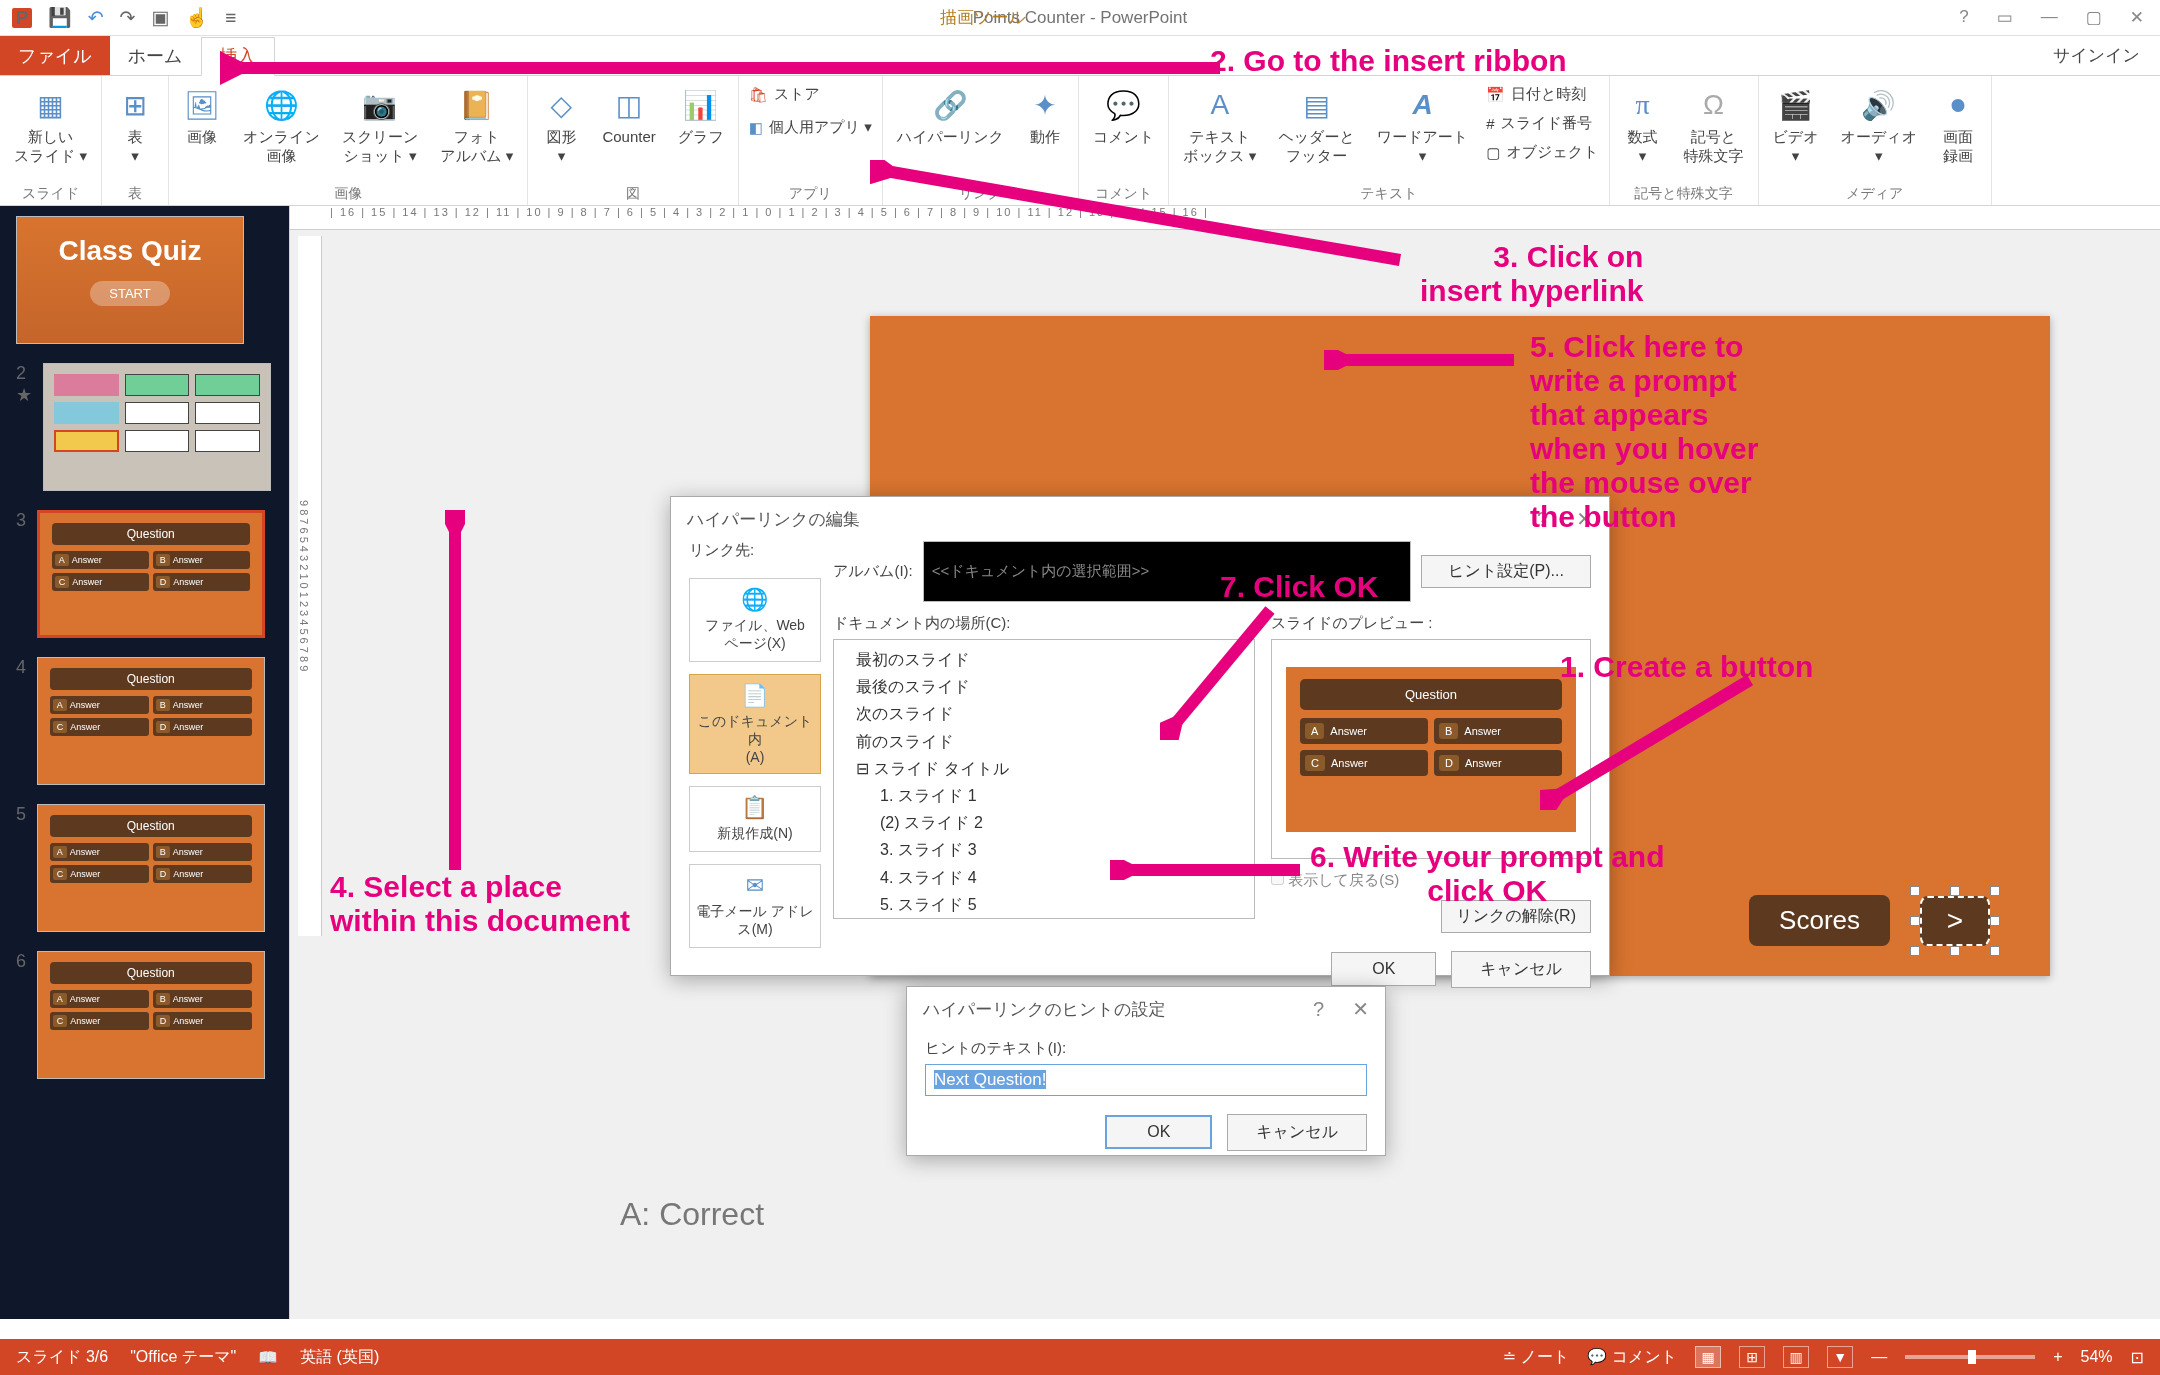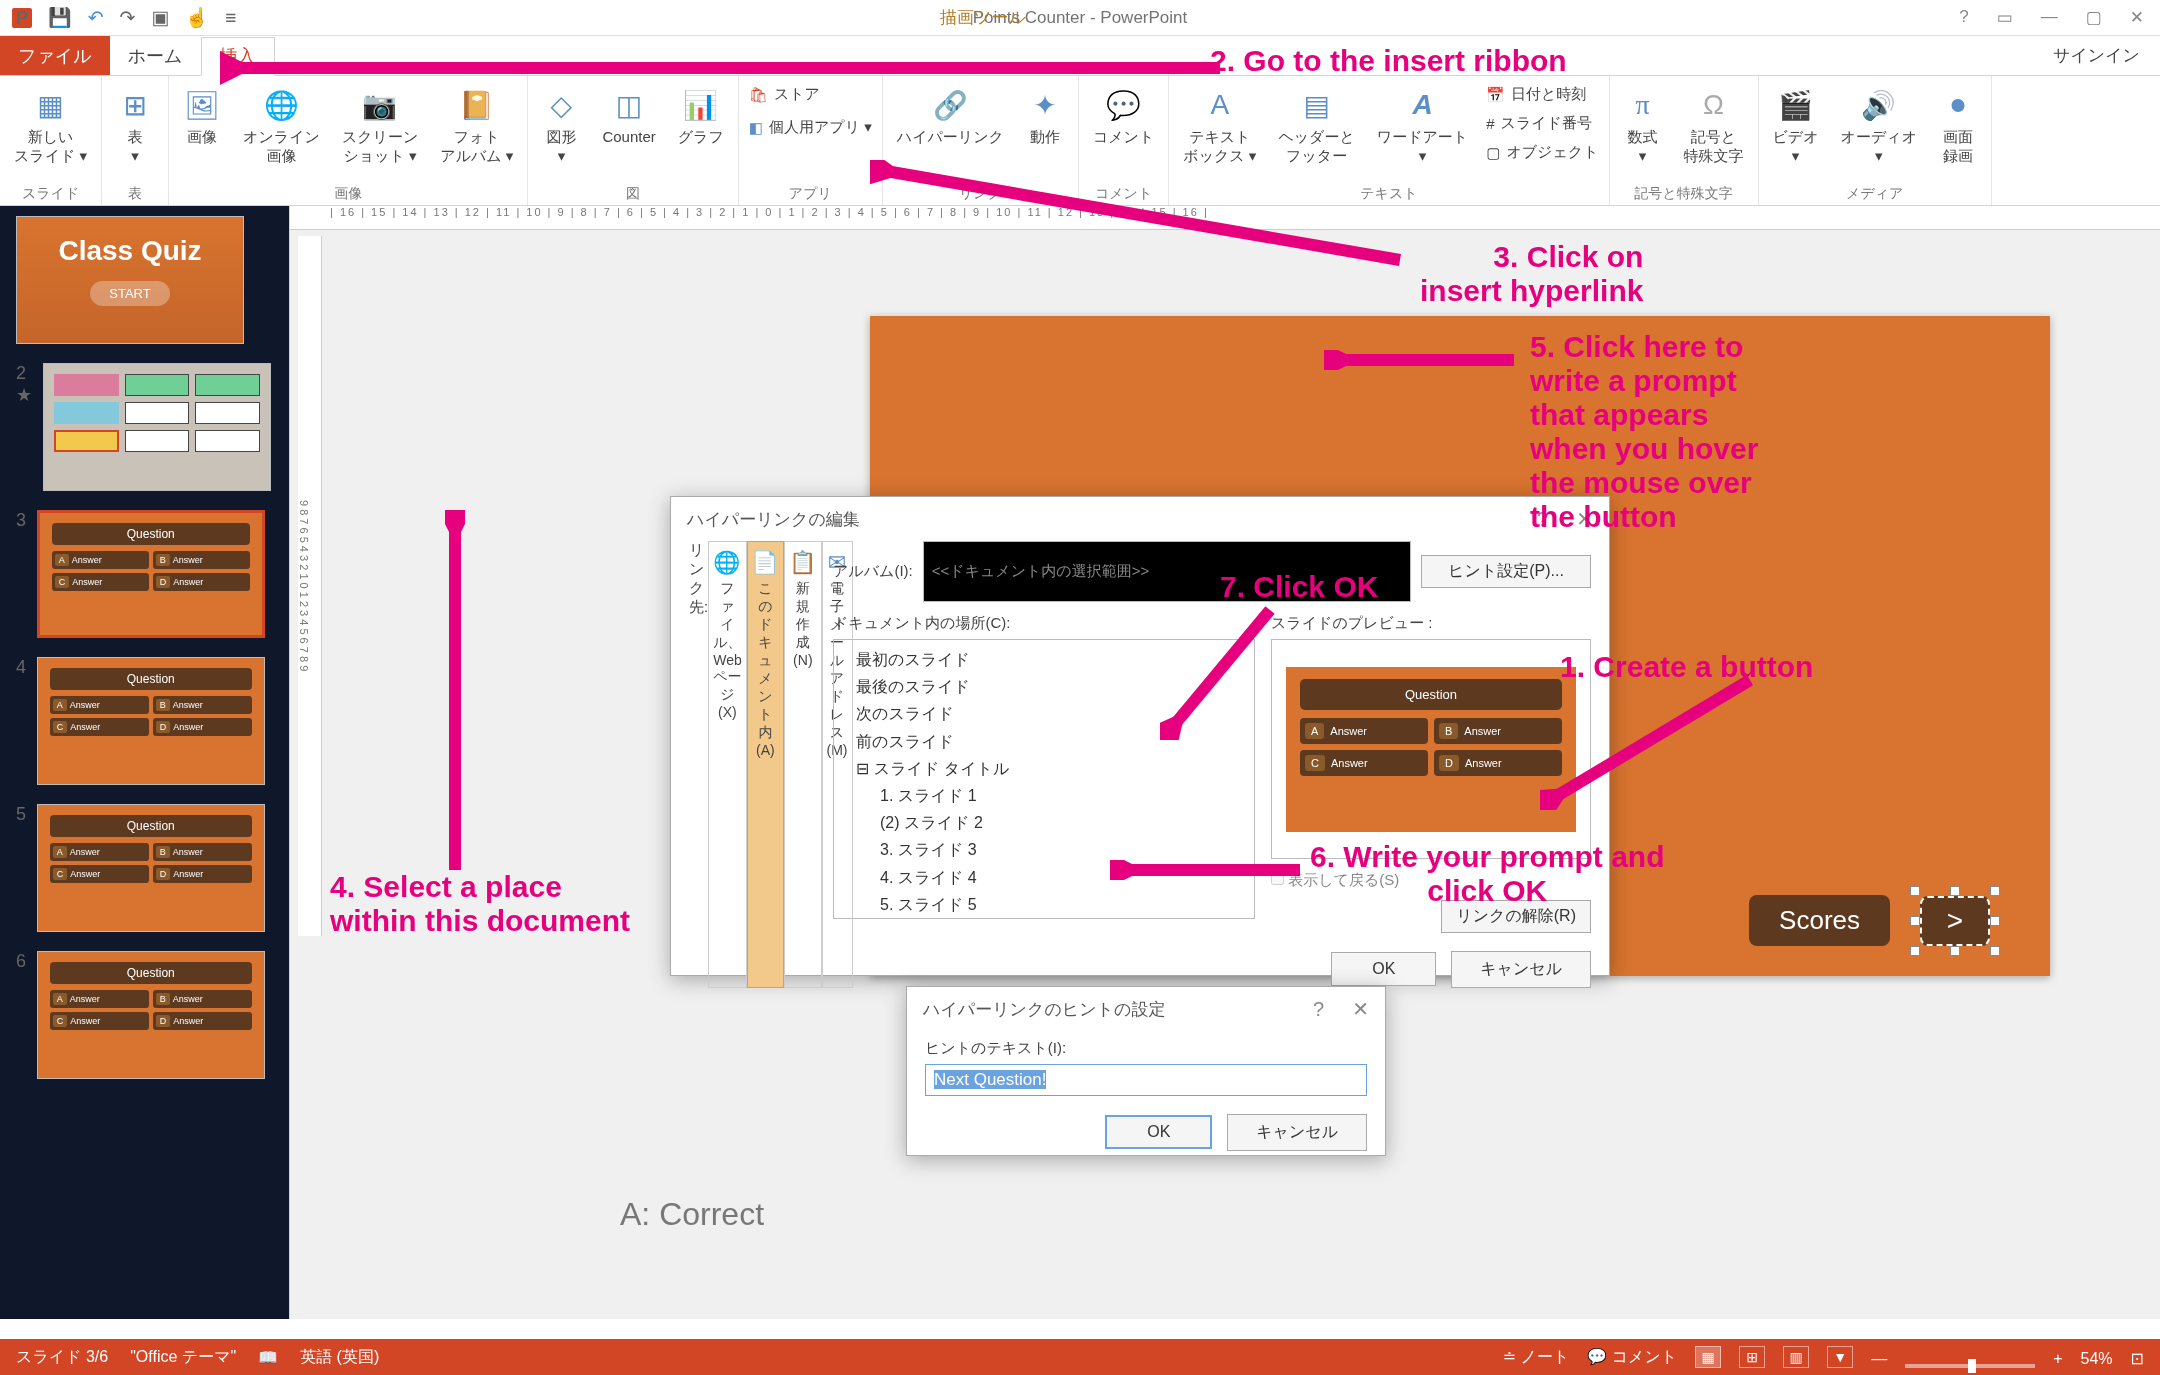--- a/index.html
+++ b/index.html
@@ -40,21 +40,21 @@
 .slide{position:absolute;left:580px;top:110px;width:1180px;height:660px;background:#d8742f;box-shadow:0 2px 8px rgba(0,0,0,0.3)}
 .scores-btn{position:absolute;right:160px;bottom:30px;background:#5d3a1f;color:#fff;padding:10px 30px;border-radius:8px;font-size:26px}
 .next-btn{position:absolute;right:60px;bottom:30px;width:70px;height:50px;background:#5d3a1f;color:#fff;border-radius:8px;display:flex;align-items:center;justify-content:center;font-size:28px;border:2px dashed #fff}
 .handles{position:absolute;right:50px;bottom:20px;width:90px;height:70px}
 .handle{position:absolute;width:10px;height:10px;background:#fff;border:1px solid #888}
 .dialog{position:absolute;background:#fff;border:1px solid #aaa;box-shadow:0 4px 20px rgba(0,0,0,0.3)}
 .dlg-hyper{left:380px;top:290px;width:940px;height:480px}
 .dlg-title{padding:10px 16px;font-size:17px;color:#555;display:flex;align-items:center}
 .dlg-close{margin-left:auto;font-size:20px;color:#888}
 .dlg-body{padding:0 18px 18px 18px;display:flex;gap:12px}
-.link-targets{width:132px;display:flex;flex-direction:row;gap:0}
+.link-targets{width:132px;display:flex;flex-direction:column;gap:12px}
 .lt-label{font-size:15px;color:#444;margin-bottom:6px}
 .lt-item{border:1px solid #ccc;padding:8px 4px;text-align:center;font-size:14px;color:#444;display:flex;flex-direction:column;align-items:center;gap:4px}
 .lt-item.sel{background:#f3c98b;border-color:#d8a24a}
 .lt-item .ico{font-size:22px;color:#5b8fc7}
 .mid-col{flex:1}
 .field-row{display:flex;align-items:center;gap:10px;margin-bottom:12px}
 .field-label{font-size:15px;color:#444;white-space:nowrap}
 .field-input{flex:1;border:1px solid #bbb;padding:20px 8px;font-size:15px;color:#888;background:#000000}
 .tree-box{border:1px solid #bbb;height:280px;padding:6px 10px;font-size:16px;color:#333;line-height:1.7;overflow:auto}
 .tree-box div{padding-left:12px}
@@ -64,21 +64,21 @@
 .preview-slide{width:290px;height:165px;background:#d8742f;position:relative}
 .pv-q{background:#5d3a1f;color:#fff;font-size:13px;text-align:center;margin:12px 14px 8px;padding:8px;border-radius:5px}
 .pv-ans{display:grid;grid-template-columns:1fr 1fr;gap:6px;padding:0 14px}
 .pv-ans div{background:#5d3a1f;color:#fff;font-size:11px;padding:5px;border-radius:4px;display:flex;align-items:center}
 .pv-ans div span:first-child{background:#8b5a2b;padding:2px 6px;margin-right:6px;border-radius:3px}
 .btn{border:1px solid #aaa;background:#f5f5f5;padding:7px 28px;font-size:16px;color:#333}
 .dlg-hint{left:616px;top:780px;width:480px;height:170px}
 .hint-input{border:1px solid #6ba3e0;padding:5px 8px;font-size:17px;width:100%;color:#333}
 .hint-input .sel{background:#6ba3e0;color:#fff}
 .statusbar{position:absolute;bottom:0;left:0;right:0;height:36px;background:#d24626;color:#fff;display:flex;align-items:center;padding:0 16px;font-size:16px;gap:22px}
-.statusbar .right{margin-left:auto;display:flex;align-items:flex-end;gap:18px}
+.statusbar .right{margin-left:auto;display:flex;align-items:center;gap:18px}
 .vbtn{width:26px;height:22px;border:1px solid rgba(255,255,255,0.5);display:flex;align-items:center;justify-content:center;font-size:14px}
 .zoom-slider{width:130px;height:4px;background:rgba(255,255,255,0.5);position:relative}
 .zoom-slider::after{content:"";position:absolute;left:48%;top:-5px;width:8px;height:14px;background:#fff}
 .annot{position:absolute;color:#e6007e;font-weight:bold;font-size:30px;font-family:Arial,sans-serif;pointer-events:none}
 .arrow{position:absolute;pointer-events:none}
 .correct-text{position:absolute;left:330px;top:990px;font-size:32px;color:#777}
 </style>
 </head>
 <body>
 

